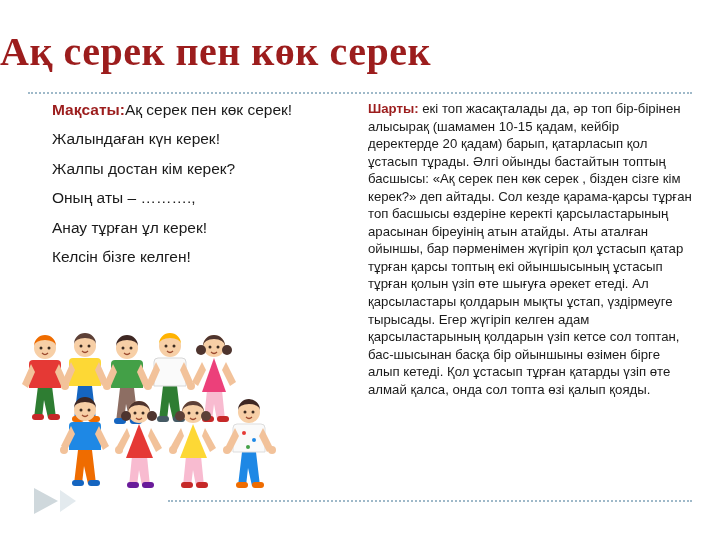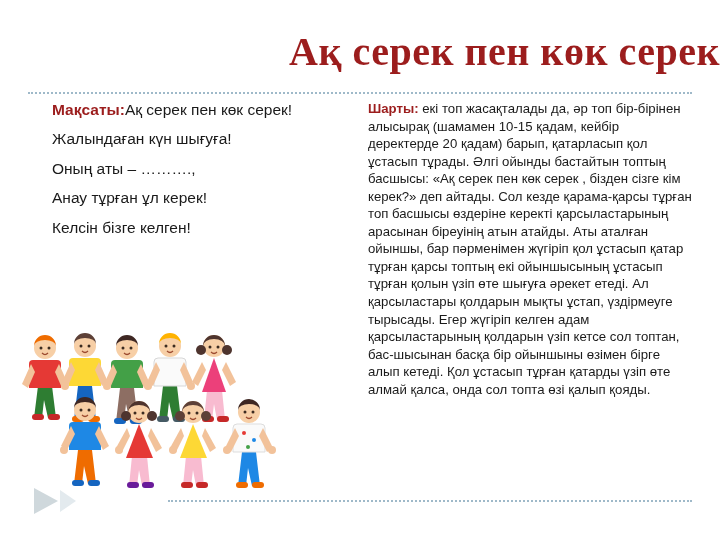--- a/index.html
+++ b/index.html
@@ -17,21 +17,21 @@
     position: relative;
     width: 720px;
     height: 540px;
     box-sizing: border-box;
   }
   .title {
     position: absolute;
     left: 0;
     top: 28px;
     width: 720px;
-    text-align: right;
+    text-align: left;
     font-family: "Liberation Serif", serif;
     font-weight: bold;
     font-size: 40px;
     color: #9c1d1d;
     letter-spacing: 0.5px;
   }
   .rule {
     position: absolute;
     border-top: 2px dotted #9fb9c9;
     height: 0;
@@ -96,21 +96,22 @@
 <body>
 
 <div class="slide">
 
   <div class="title">Ақ серек пен көк серек</div>
 
   <div class="rule rule-top"></div>
 
   <div class="left-col">
     <p><span class="lead">Мақсаты:</span><span>Ақ серек пен көк серек!</span></p>
-    <p>Жалындаған күн шығуға!</p>
+    <p>Жалындаған күн керек!</p>
+    <p>Жалпы достан кім керек?</p>
     <p>Оның аты – ……….,</p>
     <p>Анау тұрған ұл керек!</p>
     <p>Келсін бізге келген!</p>
   </div>
 
   <div class="right-col">
     <span class="lead">Шарты:</span><span> екі топ жасақталады да, әр топ бір-бірінен алысырақ (шамамен 10-15 қадам, кейбір деректерде 20 қадам) барып, қатарласып қол ұстасып тұрады. Әлгі ойынды бастайтын топтың басшысы: «Ақ серек пен көк серек , бізден сізге кім керек?» деп айтады. Сол кезде қарама-қарсы тұрған топ басшысы өздеріне керекті қарсыластарының арасынан біреуінің атын атайды. Аты аталған ойыншы, бар пәрменімен жүгіріп қол ұстасып қатар тұрған қарсы топтың екі ойыншысының ұстасып тұрған қолын үзіп өте шығуға әрекет етеді. Ал қарсыластары қолдарын мықты ұстап, үздірмеуге тырысады. Егер жүгіріп келген адам қарсыластарының қолдарын үзіп кетсе сол топтан, бас-шысынан басқа бір ойыншыны өзімен бірге алып кетеді. Қол ұстасып тұрған қатарды үзіп өте алмай қалса, онда сол топта өзі қалып қояды.</span>
   </div>
 
   <svg class="illustration" viewBox="0 0 330 200" xmlns="http://www.w3.org/2000/svg">

